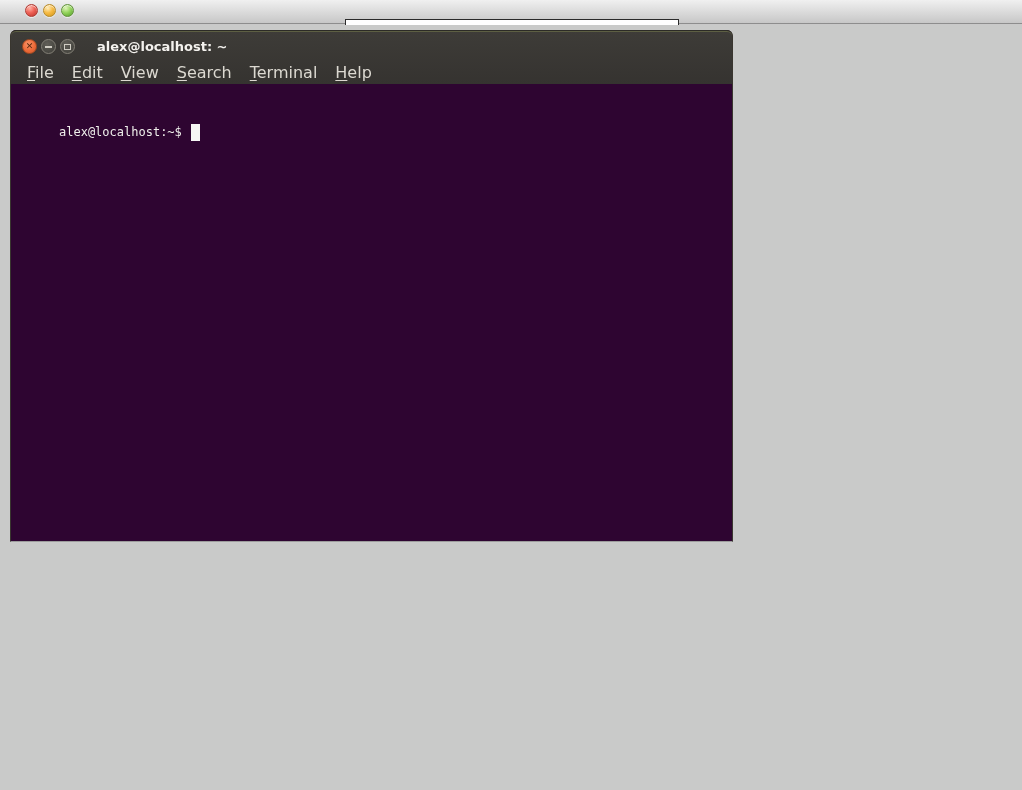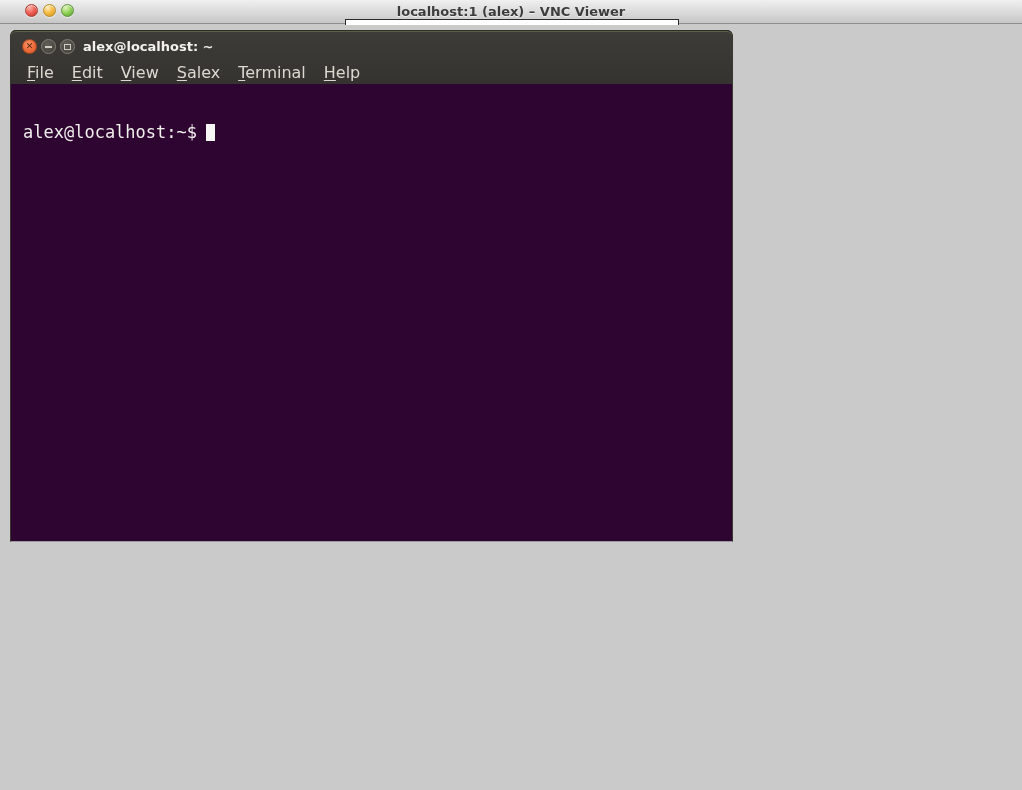--- a/index.html
+++ b/index.html
@@ -77,55 +77,55 @@
     border:1px solid #a64a21;
   }
   .wbtn-gray {
     background:radial-gradient(circle at 40% 32%, #615f58, #4b4a44 60%, #403f3a);
     border:1px solid #838076;
   }
   .x-glyph { font-size:9px; font-weight:bold; color:#55260d; line-height:1; }
   .minus-glyph { width:7px; height:2px; background:#cfccc2; }
   .square-glyph { width:7px; height:6px; border:1px solid #cfccc2; }
   .term-title {
-    margin-left:4px;
+    margin-left:18px;
     font-size:13px; font-weight:bold; color:#f4f2ee;
   }
   .term-menubar {
     height:26px; display:flex; align-items:center;
     padding-left:7px;
     font-size:16px; color:#dcd9d1;
   }
   .menu-item { padding:3px 9px; cursor:default; }
   .menu-item .mn { text-decoration:underline; text-underline-offset:2px; }
 
   .term-screen {
     height:458px;
     padding:3px 0 0 12px;
     font-family:"DejaVu Sans Mono", monospace;
-    font-size:17px; line-height:18px;
+    font-size:12px; line-height:18px;
     color:#efefeb;
     white-space:pre;
+    margin-left:36px;
   }
   .prompt-line { display:flex; align-items:center; }
   .cursor-block {
     display:inline-block; width:9px; height:17px;
     background:#f6f6f4; margin-left:9px;
   }
 </style>
 </head>
 <body>
 
 <div class="macos-titlebar">
   <div class="traffic-lights">
     <span class="tl tl-red"></span>
     <span class="tl tl-yellow"></span>
     <span class="tl tl-green"></span>
   </div>
-  <div class="macos-title">localhost:1 (alex) – VNC Viewer</div>
 </div>
 
 <div class="vnc-toolbar-tab"></div>
 
 <div class="remote-desktop">
 
   <div class="terminal-window">
 
     <div class="term-header">
       <div class="term-titlebar">
@@ -138,21 +138,21 @@
         <span class="wbtn wbtn-gray">
           <span class="square-glyph"></span>
         </span>
         <span class="term-title">alex@localhost: ~</span>
       </div>
 
       <div class="term-menubar">
         <span class="menu-item"><span class="mn">F</span><span>ile</span></span>
         <span class="menu-item"><span class="mn">E</span><span>dit</span></span>
         <span class="menu-item"><span class="mn">V</span><span>iew</span></span>
-        <span class="menu-item"><span class="mn">S</span><span>alex</span></span>
+        <span class="menu-item"><span class="mn">S</span><span>earch</span></span>
         <span class="menu-item"><span class="mn">T</span><span>erminal</span></span>
         <span class="menu-item"><span class="mn">H</span><span>elp</span></span>
       </div>
     </div>
 
     <div class="term-screen">
       <div class="prompt-line">
         <span>alex@localhost:~$</span>
         <span class="cursor-block"></span>
       </div>

